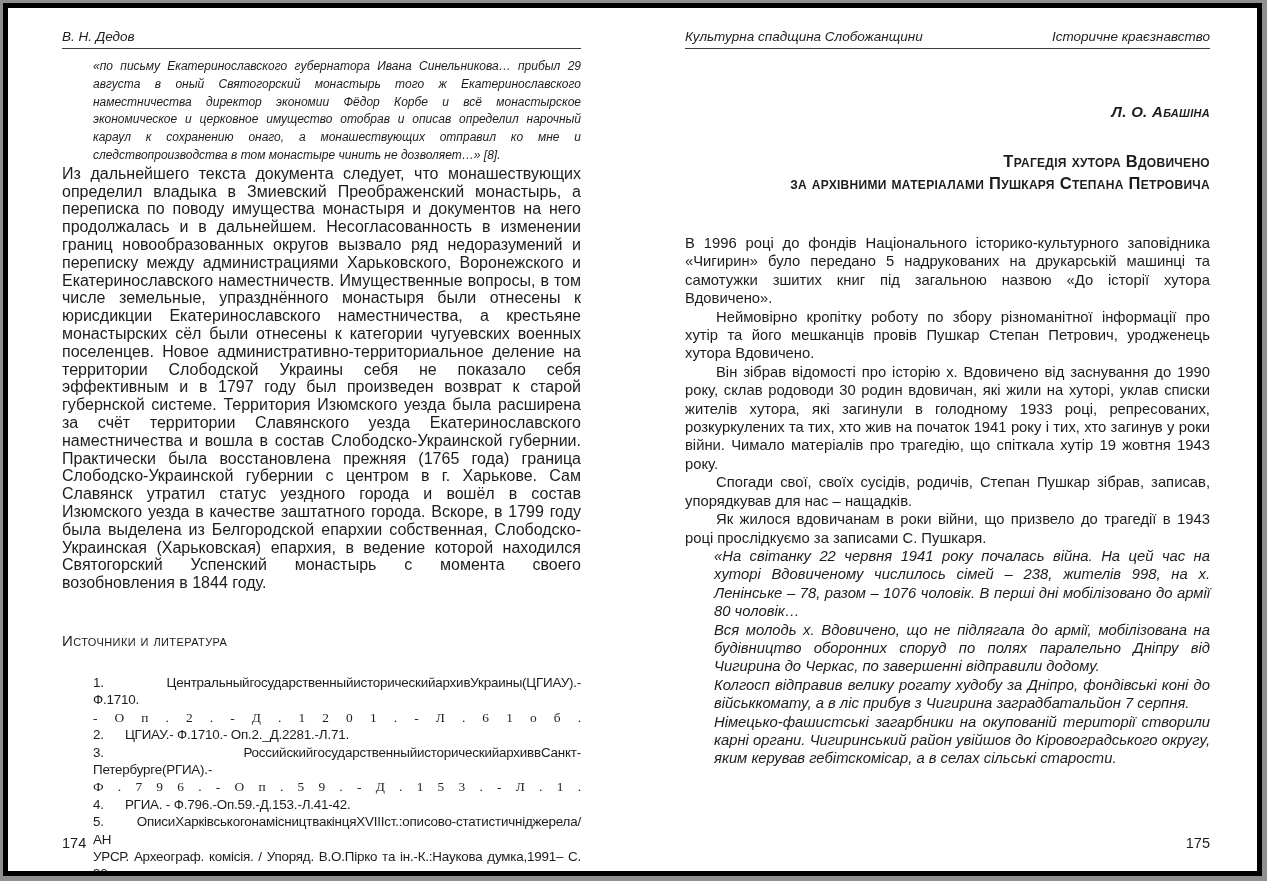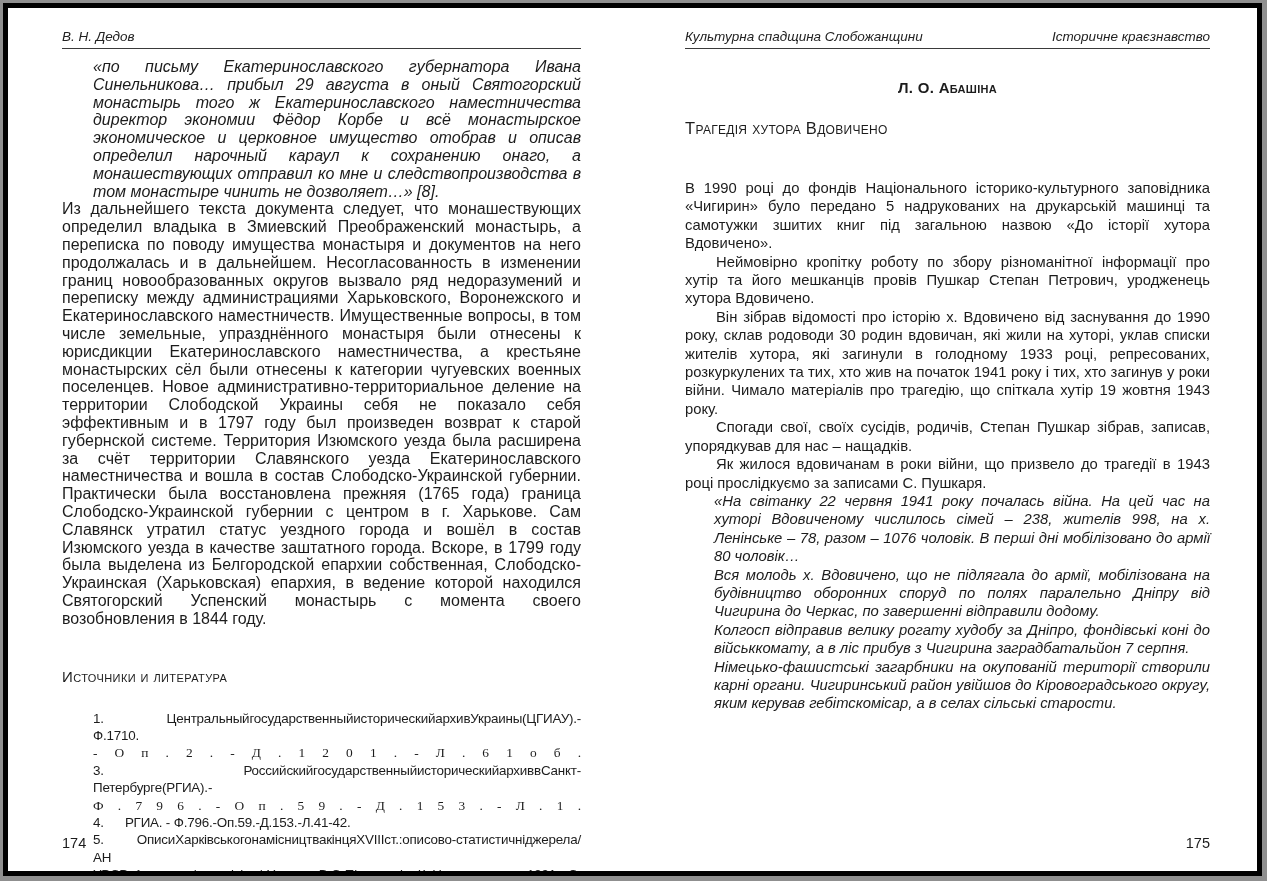--- a/index.html
+++ b/index.html
@@ -29,21 +29,21 @@
     font-style:italic;
     font-size:13.5px;
     display:flex;
     justify-content:space-between;
     color:#222;
   }
 
   .quote-block-left{
     margin:9px 0 0 31px;
     font-style:italic;
-    font-size:16px;
+    font-size:12px;
     line-height:17.8px;
     text-align:justify;
   }
   .body-left{
     font-size:16px;
     line-height:17.8px;
     text-align:justify;
   }
 
   .sources-heading{
@@ -65,31 +65,32 @@
     text-align:justify;
   }
   .source-line.spread{
     letter-spacing:0;
     text-align:justify;
     text-align-last:justify;
     font-family:Liberation Serif, serif;
   }
 
   .author{
-    margin-top:30px;
-    text-align:center;
+    margin-top:54px;
+    text-align:right;
     font-weight:700;
+    font-style:italic;
     font-variant:small-caps;
     font-size:15px;
     letter-spacing:0.3px;
   }
   .article-title{
-    margin-top:21px;
-    text-align:left;
-    font-weight:400;
+    margin-top:30px;
+    text-align:right;
+    font-weight:700;
     font-variant:small-caps;
     font-size:16.5px;
     line-height:22px;
     letter-spacing:0.3px;
   }
   .body-right{
     margin-top:40px;
     font-size:14.8px;
     line-height:18.4px;
     text-align:justify;
@@ -130,20 +131,21 @@
     <div class="body-left">Из дальнейшего текста документа следует, что монашествующих определил владыка в Змиевский Преображенский монастырь, а переписка по поводу имущества монастыря и документов на него продолжалась и в дальнейшем. Несогласованность в изменении границ новообразованных округов вызвало ряд недоразумений и переписку между администрациями Харьковского, Воронежского и Екатеринославского наместничеств. Имущественные вопросы, в том числе земельные, упразднённого монастыря были отнесены к юрисдикции Екатеринославского наместничества, а крестьяне монастырских сёл были отнесены к категории чугуевских военных поселенцев. Новое административно-территориальное деление на территории Слободской Украины себя не показало себя эффективным и в 1797 году был произведен возврат к старой губернской системе. Территория Изюмского уезда была расширена за счёт территории Славянского уезда Екатеринославского наместничества и вошла в состав Слободско-Украинской губернии. Практически была восстановлена прежняя (1765 года) граница Слободско-Украинской губернии с центром в г. Харькове. Сам Славянск утратил статус уездного города и вошёл в состав Изюмского уезда в качестве заштатного города. Вскоре, в 1799 году была выделена из Белгородской епархии собственная, Слободско-Украинская (Харьковская) епархия, в ведение которой находился Святогорский Успенский монастырь с момента своего возобновления в 1844 году.</div>
 
     <h3 class="sources-heading">Источники и литература</h3>
 
     <div class="sources">
 
         <div class="source-line">1.      ЦентральныйгосударственныйисторическийархивУкраины(ЦГИАУ).-Ф.1710.</div>
 
         <div class="source-line spread">- О п . 2 . - Д . 1 2 0 1 . - Л . 6 1 о б .</div>
 
+        <div class="source-line">2.      ЦГИАУ.- Ф.1710.- Оп.2._Д.2281.-Л.71.</div>
 
         <div class="source-line">3.      РоссийскийгосударственныйисторическийархиввСанкт-Петербурге(РГИА).-</div>
 
         <div class="source-line spread">Ф . 7 9 6 . - О п . 5 9 . - Д . 1 5 3 . - Л . 1 .</div>
 
         <div class="source-line">4.      РГИА. - Ф.796.-Оп.59.-Д.153.-Л.41-42.</div>
 
         <div class="source-line">5.      ОписиХарківськогонамісництвакінцяXVIIIст.:описово-статистичніджерела/АН</div>
 
         <div class="source-line">УРСР. Археограф. комісія. / Упоряд. В.О.Пірко та ін.-К.:Наукова думка,1991– С. 32.</div>
@@ -158,25 +160,26 @@
   <div class="page page-right">
     <div class="running-head">
       <span>Культурна спадщина Слобожанщини</span>
       <span>Історичне краєзнавство</span>
     </div>
 
     <div class="author">Л. О. Абашіна</div>
 
     <div class="article-title">
       <div>Трагедія хутора Вдовичено</div>
+      <div>за архівними матеріалами Пушкаря Степана Петровича</div>
     </div>
 
     <div class="body-right">
 
-        <p class="noindent">В 1990 році до фондів Національного історико-культурного заповідника «Чигирин» було передано 5 надрукованих на друкарській машинці та самотужки зшитих книг під загальною назвою «До історії хутора Вдовичено».</p>
+        <p class="noindent">В 1996 році до фондів Національного історико-культурного заповідника «Чигирин» було передано 5 надрукованих на друкарській машинці та самотужки зшитих книг під загальною назвою «До історії хутора Вдовичено».</p>
 
         <p>Неймовірно кропітку роботу по збору різноманітної інформації про хутір та його мешканців провів Пушкар Степан Петрович, уродженець хутора Вдовичено.</p>
 
         <p>Він зібрав відомості про історію х. Вдовичено від заснування до 1990 року, склав родоводи 30 родин вдовичан, які жили на хуторі, уклав списки жителів хутора, які загинули в голодному 1933 році, репресованих, розкуркулених та тих, хто жив на початок 1941 року і тих, хто загинув у роки війни. Чимало матеріалів про трагедію, що спіткала хутір 19 жовтня 1943 року.</p>
 
 
         <p>Спогади свої, своїх сусідів, родичів, Степан Пушкар зібрав, записав, упорядкував для нас – нащадків.</p>
 
         <p>Як жилося вдовичанам в роки війни, що призвело до трагедії в 1943 році прослідкуємо за записами С. Пушкаря.</p>
       </div>

